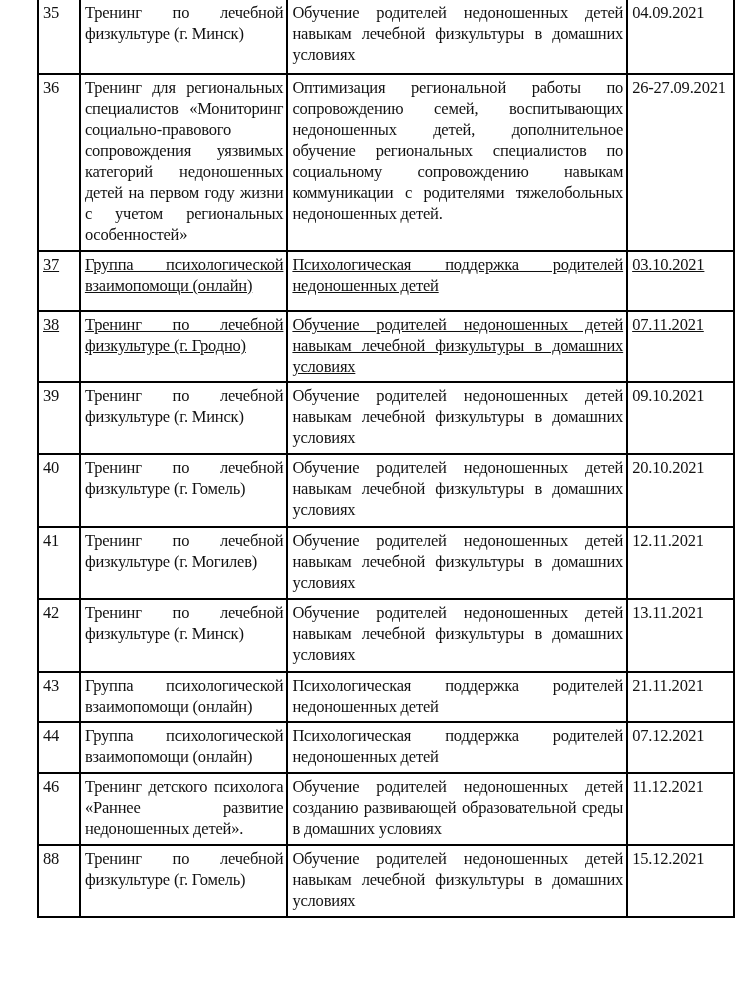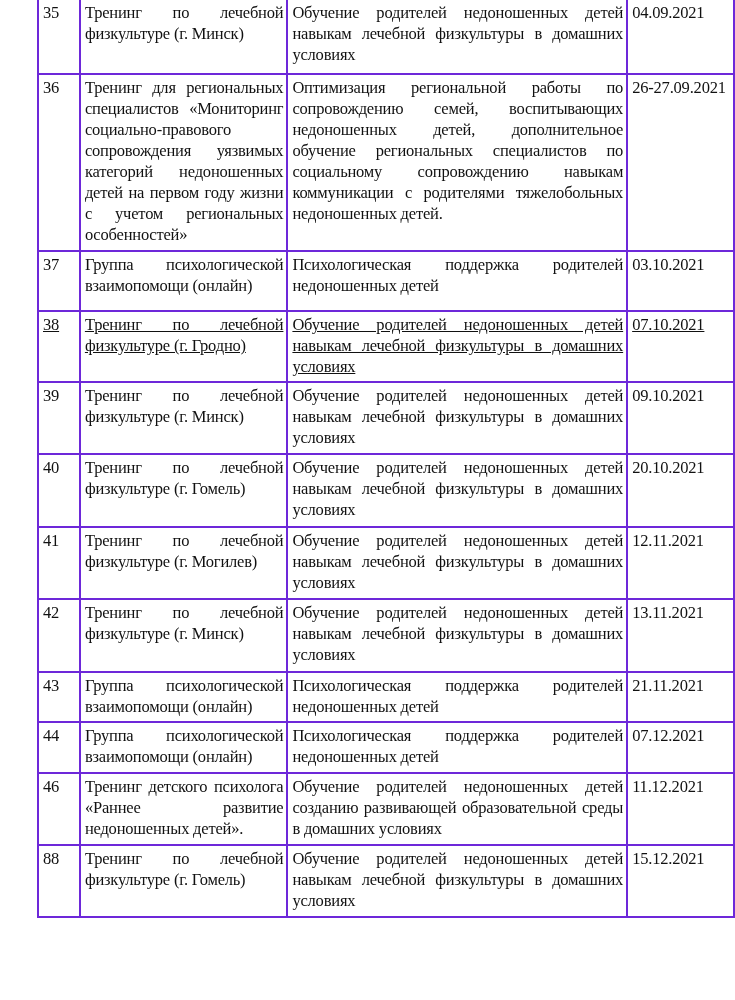--- a/index.html
+++ b/index.html
@@ -8,21 +8,21 @@
     position: absolute;
     left: 37px; top: -2px;
     border-collapse: collapse;
     table-layout: fixed;
     font-family: "Liberation Serif", "DejaVu Serif", serif;
     font-size: 16.5px;
     line-height: 21px;
     color: #111111;
   }
   .doc-table td {
-    border: 2px solid #6d28d9;
+    border: 2px solid #000000;
     vertical-align: top;
     padding: 2px 3px 0 4px;
     box-sizing: border-box;
     margin-left: 28px;
   }
   .c-num { width: 42px; }
   .c-name { width: 208px; text-align: justify; text-align-last: left; }
   .c-desc { width: 341px; text-align: justify; text-align-last: left; }
   .c-date { width: 107px; }
   .cell-inner { letter-spacing: -0.2px; }
@@ -45,32 +45,32 @@
     <td class="c-date"><span class="cell-inner">04.09.2021</span></td>
   </tr>
 
   <tr style="height: 177px;">
     <td class="c-num"><span class="cell-inner">36</span></td>
     <td class="c-name"><span class="cell-inner">Тренинг для региональных специалистов «Мониторинг социально-правового сопровождения уязвимых категорий недоношенных детей на первом году жизни с учетом региональных особенностей»</span></td>
     <td class="c-desc"><span class="cell-inner">Оптимизация региональной работы по сопровождению семей, воспитывающих недоношенных детей, дополнительное обучение региональных специалистов по социальному сопровождению навыкам коммуникации с родителями тяжелобольных недоношенных детей.</span></td>
     <td class="c-date"><span class="cell-inner">26-27.09.2021</span></td>
   </tr>
 
-  <tr style="height: 60px;">
+  <tr style="height: 60px; text-decoration: underline;">
     <td class="c-num"><span class="cell-inner">37</span></td>
     <td class="c-name"><span class="cell-inner">Группа психологической взаимопомощи (онлайн)</span></td>
     <td class="c-desc"><span class="cell-inner">Психологическая поддержка родителей недоношенных детей</span></td>
     <td class="c-date"><span class="cell-inner">03.10.2021</span></td>
   </tr>
 
   <tr style="height: 71px; text-decoration: underline;">
     <td class="c-num"><span class="cell-inner">38</span></td>
     <td class="c-name"><span class="cell-inner">Тренинг по лечебной физкультуре (г. Гродно)</span></td>
     <td class="c-desc"><span class="cell-inner">Обучение родителей недоношенных детей навыкам лечебной физкультуры в домашних условиях</span></td>
-    <td class="c-date"><span class="cell-inner">07.10.2021</span></td>
+    <td class="c-date"><span class="cell-inner">07.11.2021</span></td>
   </tr>
 
   <tr style="height: 72px;">
     <td class="c-num"><span class="cell-inner">39</span></td>
     <td class="c-name"><span class="cell-inner">Тренинг по лечебной физкультуре (г. Минск)</span></td>
     <td class="c-desc"><span class="cell-inner">Обучение родителей недоношенных детей навыкам лечебной физкультуры в домашних условиях</span></td>
     <td class="c-date"><span class="cell-inner">09.10.2021</span></td>
   </tr>
 
   <tr style="height: 73px;">

